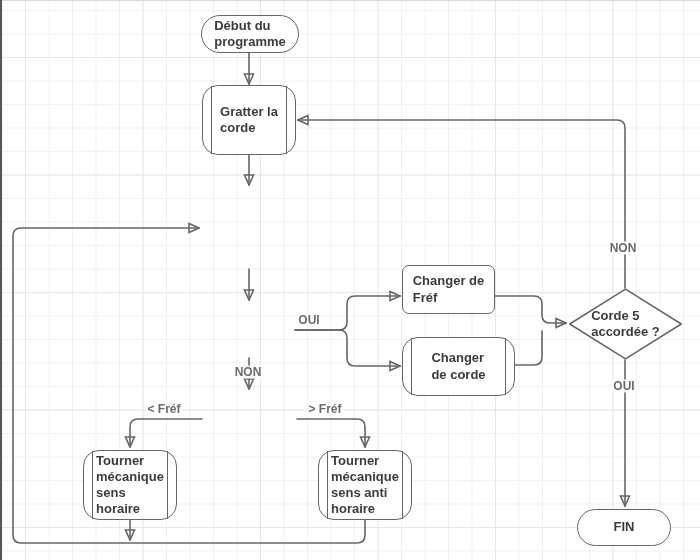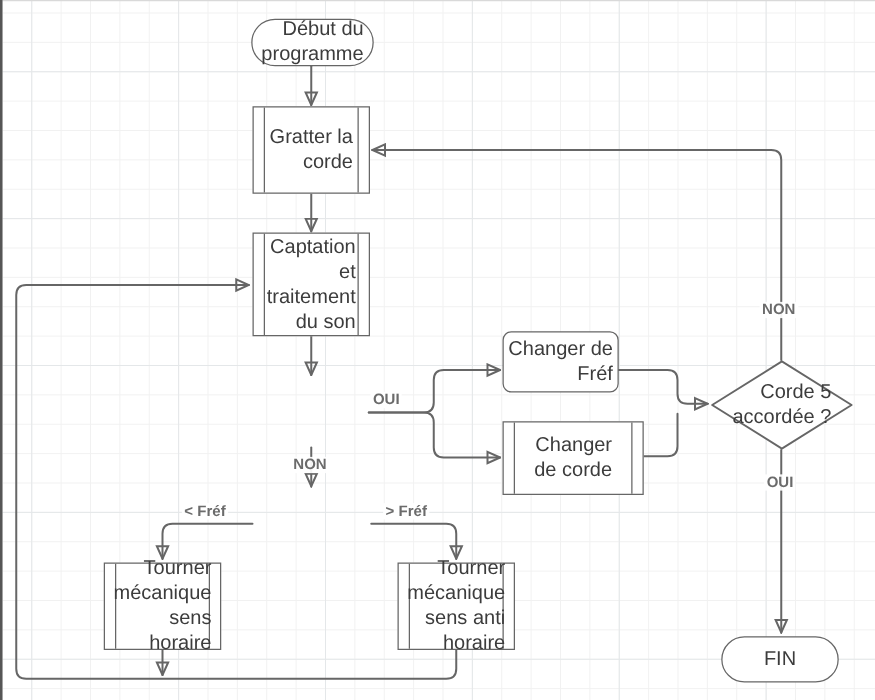--- a/index.html
+++ b/index.html
@@ -14,33 +14,33 @@
       linear-gradient(90deg,#f1f1f1 1px, transparent 1px);
     background-size:117.5px 117.5px,117.5px 117.5px,23.5px 23.5px,23.5px 23.5px;
     background-position:0 57px,25px 0,0 10px,1.5px 0;
   }
   .edge-left{position:absolute;left:0;top:0;width:2px;height:560px;background:#565656;}
   .edge-top{position:absolute;left:0;top:0;width:700px;height:1px;background:#d9d9d9;}
   #edges{position:absolute;left:0;top:0;}
   #edges path{fill:none;stroke:#666666;stroke-width:1.6;stroke-linecap:round;}
   .node{
     position:absolute;box-sizing:border-box;background:#ffffff;
-    border:1.5px solid #666666;border-radius:0;
+    border:1.5px solid #666666;border-radius:16px;
     display:flex;align-items:center;justify-content:center;
   }
   .term{border-radius:19px;}
   .proc{border-radius:7px;}
   .dec{background:transparent;border:none;border-radius:0;}
   .dshape{position:absolute;left:0;top:0;width:100%;height:100%;overflow:visible;}
   .dshape polygon{fill:#ffffff;stroke:#666666;stroke-width:1.5;stroke-linejoin:round;vector-effect:non-scaling-stroke;}
   .bars{position:absolute;top:0;bottom:0;left:8px;right:8px;
     border-left:1.5px solid #666666;border-right:1.5px solid #666666;}
   .lbl{
-    position:relative;z-index:1;font-size:16px;line-height:1.25;color:#3c3c3c;
-    text-align:right;white-space:pre-line;padding:0 2px;
+    position:relative;z-index:1;font-size:13px;line-height:1.25;color:#3c3c3c;
+    text-align:left;white-space:pre-line;padding:0 2px;font-weight:bold;
   }
   .elabel{
     position:absolute;transform:translate(-50%,-50%);z-index:3;
     font-size:12px;font-weight:bold;color:#6b6b6b;line-height:13px;
     background:rgba(255,255,255,0.92);padding:0 2px;white-space:nowrap;
   }
 </style>
 </head>
 <body>
 
@@ -74,27 +74,20 @@
     <span class="lbl">Début du
 programme</span>
   </div>
 
   <div class="node pre" style="left:202px;top:85px;width:94px;height:70px">
     <i class="bars"></i>
     <span class="lbl">Gratter la
 corde</span>
   </div>
 
-  <div class="node pre" style="left:202px;top:186px;width:94px;height:83px">
-    <i class="bars"></i>
-    <span class="lbl">Captation
-et
-traitement
-du son</span>
-  </div>
 
 
   <div class="node proc" style="left:402px;top:265px;width:93px;height:49px">
     <span class="lbl">Changer de
 Fréf</span>
   </div>
 
   <div class="node pre" style="left:402px;top:337px;width:113px;height:59px">
     <i class="bars"></i>
     <span class="lbl">Changer

